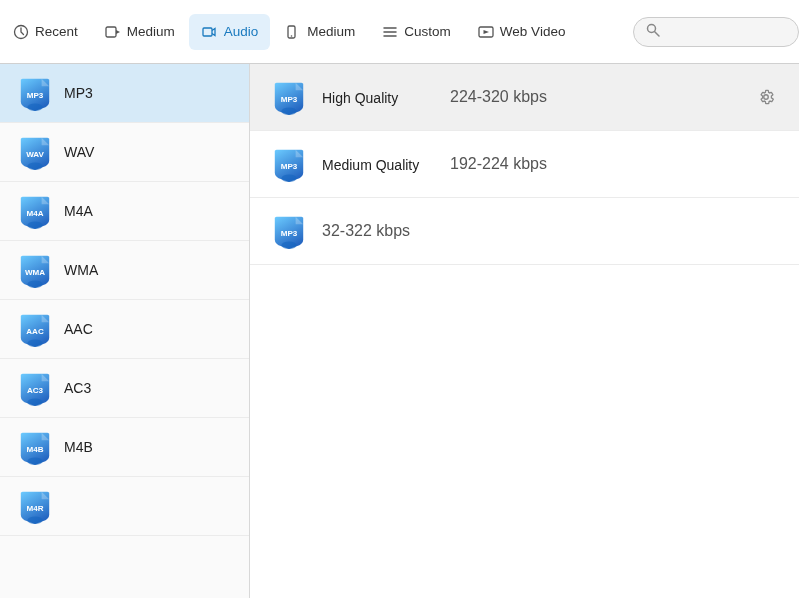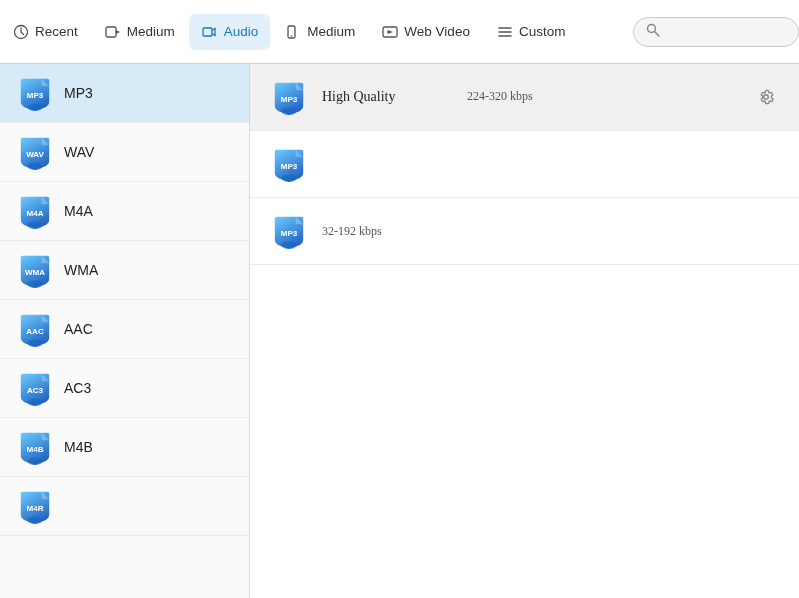--- a/index.html
+++ b/index.html
@@ -136,34 +136,33 @@
       border-bottom: 1px solid #ebebeb;
       cursor: pointer;
       font-size: 14px;
       color: #222;
     }
     .quality-item.selected { background: #f0f0f0; }
 
     .quality-info {
       display: flex;
       flex-direction: row;
-      align-items: flex-start;
-      gap: 25px;
+      align-items: flex-end;
+      gap: 8px;
       flex: 1;
-      font-family: Liberation Serif, serif;
     }
 
     .quality-name {
       font-size: 14px;
       color: #222;
       min-width: 120px;
     }
 
     .quality-bitrate {
-      font-size: 12px;
+      font-size: 16px;
       color: #555;
     }
 
     .gear-btn {
       margin-left: auto;
       background: none;
       border: none;
       cursor: pointer;
       color: #888;
       font-size: 18px;
@@ -222,33 +221,33 @@
           <svg width="16" height="16" viewBox="0 0 16 16">
             <rect x="3" y="2" width="7" height="12" rx="1.5" stroke="#555" stroke-width="1.3" fill="none"></rect>
             <circle cx="6.5" cy="12" r="0.8" fill="#555"></circle>
           </svg>
         </span>
     <span>Medium</span>
   </button>
       <button class="nav-tab">
     <span class="nav-icon">
           <svg width="16" height="16" viewBox="0 0 16 16">
+            <path d="M2 4h12M2 8h12M2 12h12" stroke="#555" stroke-width="1.5" stroke-linecap="round"></path>
+          </svg>
+        </span>
+    <span>Custom</span>
+  </button>
+      <button class="nav-tab">
+    <span class="nav-icon">
+          <svg width="16" height="16" viewBox="0 0 16 16">
             <rect x="1" y="3" width="14" height="10" rx="1.5" stroke="#555" stroke-width="1.3" fill="none"></rect>
             <polygon points="5.5,6 11,8 5.5,10" fill="#555"></polygon>
           </svg>
         </span>
     <span>Web Video</span>
-  </button>
-      <button class="nav-tab">
-    <span class="nav-icon">
-          <svg width="16" height="16" viewBox="0 0 16 16">
-            <path d="M2 4h12M2 8h12M2 12h12" stroke="#555" stroke-width="1.5" stroke-linecap="round"></path>
-          </svg>
-        </span>
-    <span>Custom</span>
   </button>
     </div>
 
   <div class="search-box">
     <span class="search-icon-svg">
       <svg width="14" height="14" viewBox="0 0 14 14" fill="none">
         <circle cx="5.5" cy="5.5" r="4" stroke="#888" stroke-width="1.5"></circle>
         <line x1="8.5" y1="8.5" x2="13" y2="13" stroke="#888" stroke-width="1.5" stroke-linecap="round"></line>
       </svg>
     </span>
@@ -472,20 +471,24 @@
 
     <path d="M6 4 Q5 4 4 5 L4 28 Q4 32 8 34 L19 38 L30 34 Q34 32 34 28 L34 5 Q33 4 32 4 Z" fill="url(#grad-MP3)" opacity="0.95"></path>
 
     <path d="M26 4 L34 12 L26 12 Z" fill="white" opacity="0.25"></path>
 
     <ellipse cx="19" cy="34" rx="8" ry="4" fill="#1565C0" opacity="0.6"></ellipse>
 
     <text x="19" y="22" text-anchor="middle" dominant-baseline="middle" fill="white" font-size="8.5" font-family="Arial,sans-serif" font-weight="bold">MP3</text>
   </svg>
     </span>
+    <div class="quality-info">
+      <span class="quality-name">Medium Quality</span>
+      <span class="quality-bitrate">192-224 kbps</span>
+    </div>
 
   </div>
       <div class="quality-item">
     <span class="format-badge">
       <svg class="badge-svg" viewBox="0 0 38 38" xmlns="http://www.w3.org/2000/svg">
     <defs>
       <linearGradient id="grad-MP3" x1="0" y1="0" x2="0.5" y2="1">
         <stop offset="0%" stop-color="#64c8ff"></stop>
         <stop offset="100%" stop-color="#1a5fbf"></stop>
       </linearGradient>
@@ -494,19 +497,19 @@
     <path d="M6 4 Q5 4 4 5 L4 28 Q4 32 8 34 L19 38 L30 34 Q34 32 34 28 L34 5 Q33 4 32 4 Z" fill="url(#grad-MP3)" opacity="0.95"></path>
 
     <path d="M26 4 L34 12 L26 12 Z" fill="white" opacity="0.25"></path>
 
     <ellipse cx="19" cy="34" rx="8" ry="4" fill="#1565C0" opacity="0.6"></ellipse>
 
     <text x="19" y="22" text-anchor="middle" dominant-baseline="middle" fill="white" font-size="8.5" font-family="Arial,sans-serif" font-weight="bold">MP3</text>
   </svg>
     </span>
     <div class="quality-info">
-      <span class="quality-bitrate">32-192 kbps</span>
+      <span class="quality-bitrate">32-322 kbps</span>
     </div>
 
   </div>
     </div>
 
 </div>
 
 </body></html>

